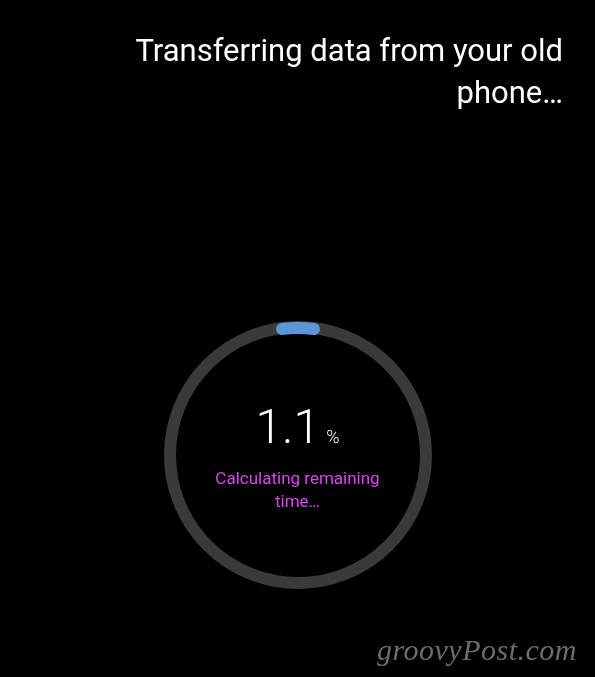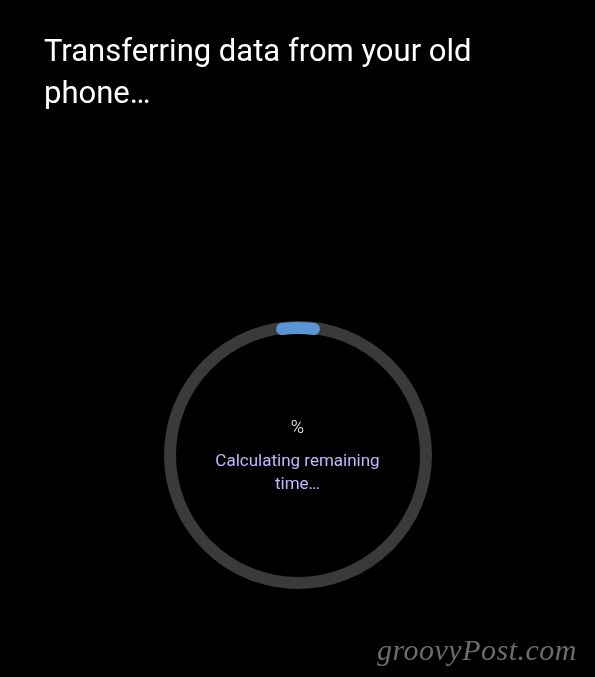--- a/index.html
+++ b/index.html
@@ -10,22 +10,22 @@
     body {
       width: 595px;
       height: 677px;
       background: #000;
       font-family: -apple-system, BlinkMacSystemFont, 'Segoe UI', Roboto, sans-serif;
       color: #fff;
       position: relative;
       overflow: hidden;
     }
     .header {
-      text-align: left;
-      padding: 30px 44px 0;
+      text-align: right;
+      padding: 30px 32px 0;
     }
     .title {
       font-size: 31px;
       font-weight: 400;
       line-height: 1.35;
       color: #fff;
     }
     .progress-container {
       position: absolute;
       top: 315px;
@@ -63,21 +63,21 @@
       color: #fff;
     }
     .percent-symbol {
       font-size: 18px;
       font-weight: 300;
       color: #fff;
     }
     .status-text {
       font-size: 17px;
       font-weight: 400;
-      color: #c4b5fd;
+      color: #d946ef;
       text-align: center;
       margin-top: 12px;
       line-height: 1.35;
       max-width: 200px;
     }
     .watermark {
       position: absolute;
       bottom: 10px;
       right: 18px;
       font-family: 'Brush Script MT', cursive;
@@ -94,19 +94,20 @@
   <h1 class="title">Transferring data from your old phone…</h1>
 </div>
 
 <div class="progress-container">
   <svg class="progress-ring" viewBox="0 0 280 280">
     <circle cx="140" cy="140" r="128" fill="none" stroke-width="12" stroke="#3a3a3a"></circle>
     <path d="M 124 14 A 128 128 0 0 1 156 14" fill="none" stroke-width="12" stroke-linecap="round" stroke="#5a95d6"></path>
   </svg>
   <div class="progress-content">
     <div class="percent-row">
+      <span class="percent-value">1.1</span>
       <span class="percent-symbol">%</span>
     </div>
     <div class="status-text">Calculating remaining time…</div>
   </div>
 </div>
 
 <div class="watermark">groovyPost.com</div>
 
 </body></html>

